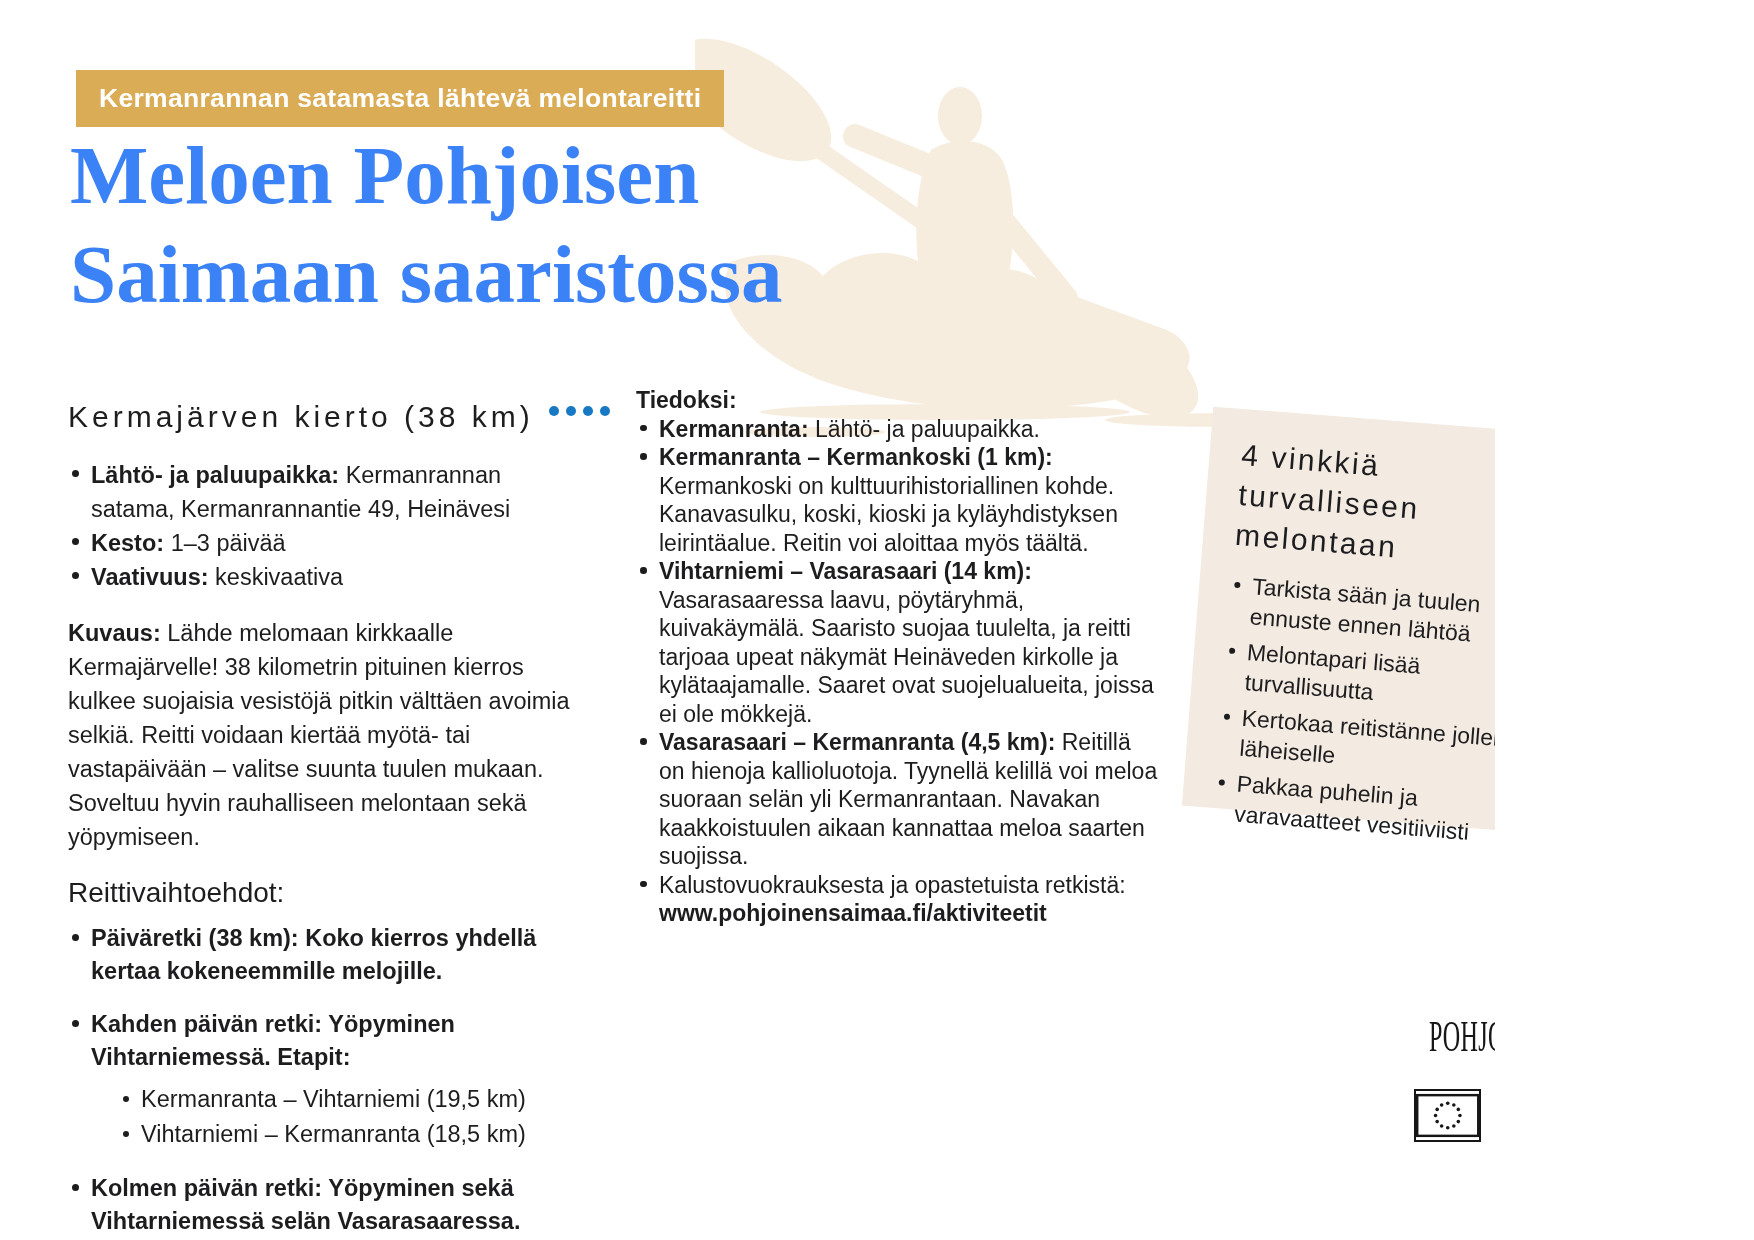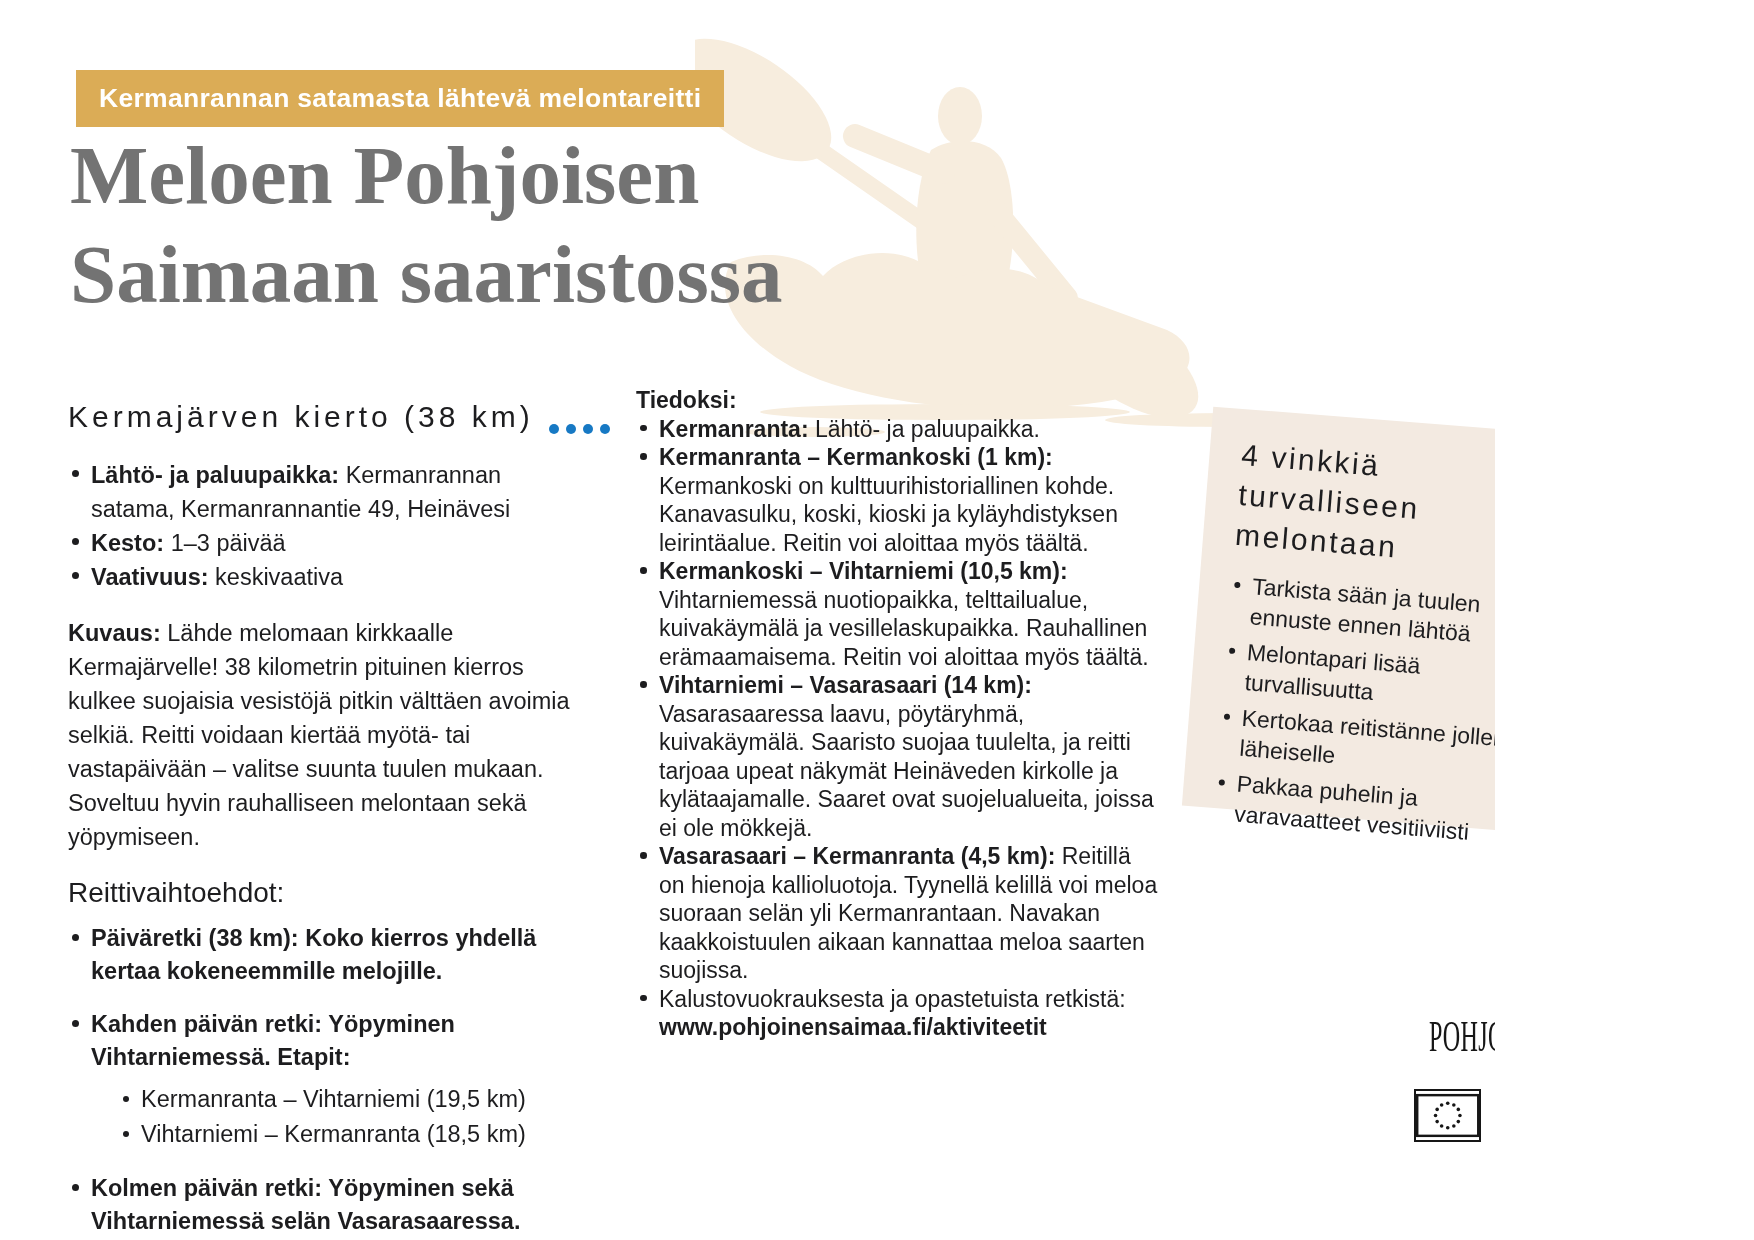--- a/index.html
+++ b/index.html
@@ -17,35 +17,35 @@
     position:absolute; left:76px; top:70px; height:57px;
     display:flex; align-items:center;
     background:#DBAC56; color:#ffffff;
     font-weight:700; font-size:26.5px; letter-spacing:.3px;
     padding:0 23px;
   }
   .title {
     position:absolute; left:70px; top:126px; margin:0;
     font-family:"Liberation Serif", serif;
     font-size:83px; line-height:99px; font-weight:700;
-    color:#737373;
+    color:#3b82f6;
   }
 
   
   ul { list-style:none; margin:0; padding:0; }
   .bul > li { position:relative; padding-left:23px; }
   .bul > li::before {
     content:""; position:absolute; left:4px; top:12px;
     width:7px; height:7px; border-radius:50%; background:#1d1d1f;
   }
 
   
   .col-left { position:absolute; left:68px; top:400px; width:522px; }
   .route-heading {
-    display:flex; align-items:flex-end; margin:0 0 24px;
+    display:flex; align-items:flex-start; margin:0 0 24px;
     font-size:30px; font-weight:400; letter-spacing:4px; white-space:nowrap;
   }
   .dots { display:inline-flex; gap:7px; margin-left:15px; margin-top:6px; }
   .dots i { width:10px; height:10px; border-radius:50%; background:#1779C4; }
   .facts li { font-size:23.5px; line-height:34px; }
   .facts { margin-bottom:22px; }
   .desc { font-size:23.5px; line-height:34px; margin:0 0 22px; }
   .subhead { font-size:28px; line-height:34px; margin:12px 0 12px; }
   .options > li { font-size:23.5px; line-height:33px; font-weight:700; margin-bottom:20px; }
   .options > li::before { top:12px; }
@@ -163,21 +163,20 @@
         
       </li>
     </ul>
   </section>
 
   <section class="col-mid">
     <h3>Tiedoksi:</h3>
     <ul class="info bul">
       <li><b>Kermanranta:</b> <span>Lähtö- ja paluupaikka.</span></li>
       <li><b>Kermanranta – Kermankoski (1 km):</b> <span>Kermankoski on kulttuurihistoriallinen kohde. Kanavasulku, koski, kioski ja kyläyhdistyksen leirintäalue. Reitin voi aloittaa myös täältä.</span></li>
-      <li><b>Kermankoski – Vihtarniemi (10,5 km):</b> <span>Vihtarniemessä nuotiopaikka, telttailualue, kuivakäymälä ja vesillelaskupaikka. Rauhallinen erämaamaisema. Reitin voi aloittaa myös täältä.</span></li>
       <li><b>Vihtarniemi – Vasarasaari (14 km):</b> <span>Vasarasaaressa laavu, pöytäryhmä, kuivakäymälä. Saaristo suojaa tuulelta, ja reitti tarjoaa upeat näkymät Heinäveden kirkolle ja kylätaajamalle. Saaret ovat suojelualueita, joissa ei ole mökkejä.</span></li>
       <li><b>Vasarasaari – Kermanranta (4,5 km):</b> <span>Reitillä on hienoja kallioluotoja. Tyynellä kelillä voi meloa suoraan selän yli Kermanrantaan. Navakan kaakkoistuulen aikaan kannattaa meloa saarten suojissa.</span></li>
       <li><span>Kalustovuokrauksesta ja opastetuista retkistä:</span><b class="url">www.pohjoinensaimaa.fi/aktiviteetit</b></li>
     </ul>
   </section>
 
   <aside class="tips">
     <h3>4 vinkkiä turvalliseen melontaan</h3>
     <ul>
       <li>Tarkista sään ja tuulen ennuste ennen lähtöä</li>

